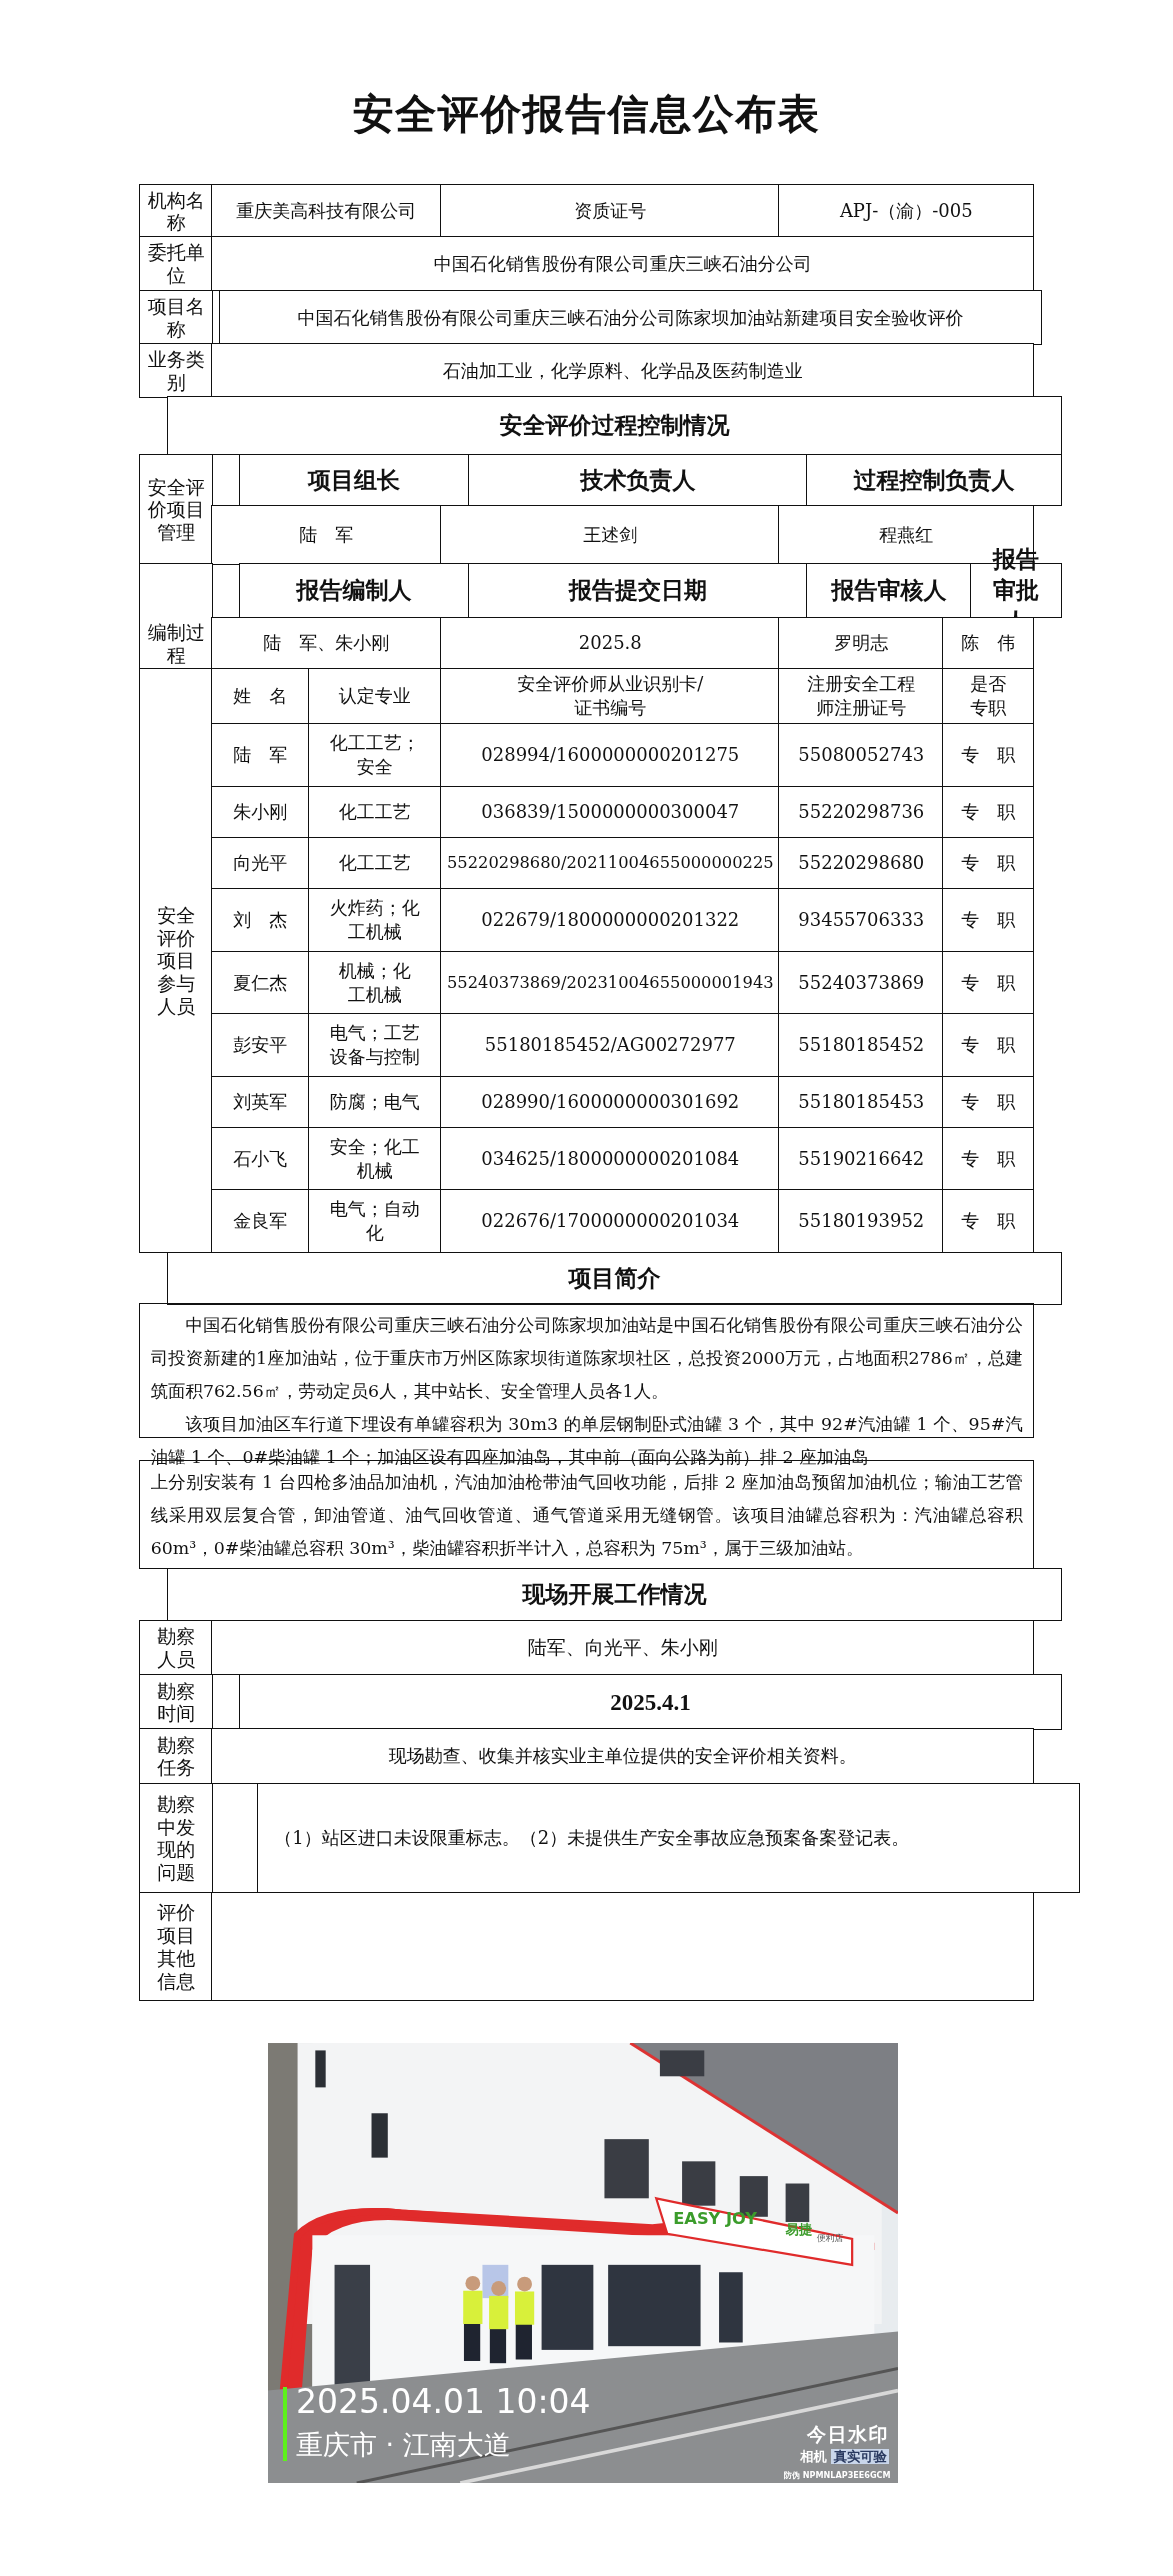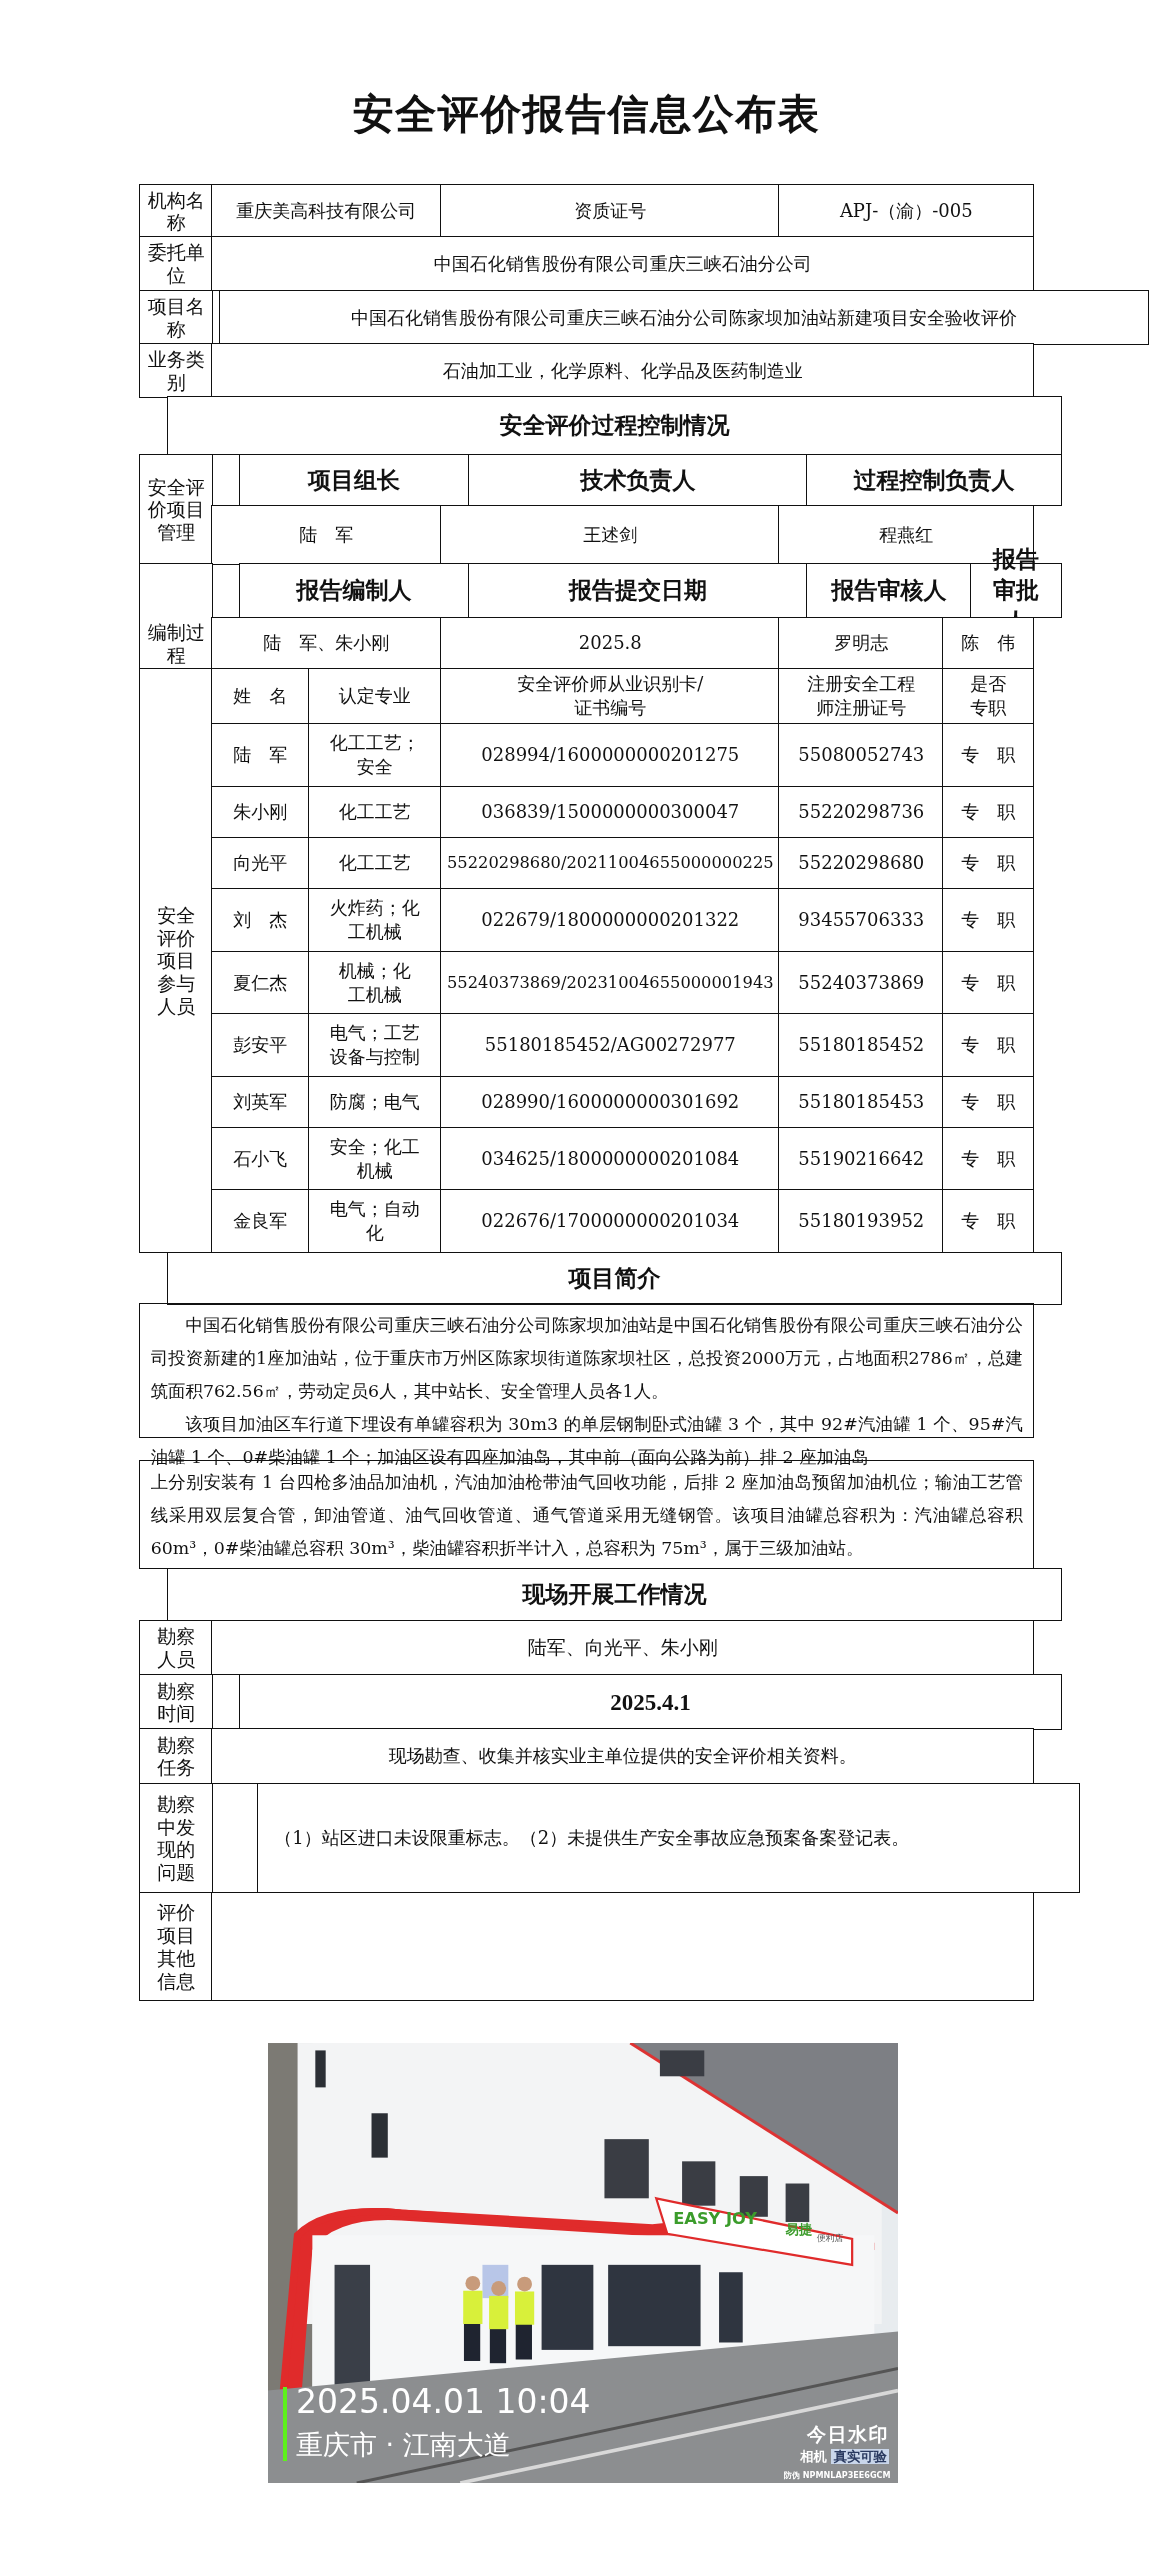--- a/index.html
+++ b/index.html
@@ -39,21 +39,21 @@
 
 <div class="cell lbl" style="left:140px;top:185px;width:74px;height:54px;">机构名称</div>
 <div class="cell" style="left:212px;top:185px;width:230px;height:54px;">重庆美高科技有限公司</div>
 <div class="cell" style="left:441px;top:185px;width:340px;height:54px;">资质证号</div>
 <div class="cell" style="left:779px;top:185px;width:256px;height:54px;">APJ-（渝）-005</div>
 
 <div class="cell lbl" style="left:140px;top:237px;width:74px;height:55px;">委托单位</div>
 <div class="cell" style="left:212px;top:237px;width:823px;height:55px;">中国石化销售股份有限公司重庆三峡石油分公司</div>
 
 <div class="cell lbl" style="left:140px;top:291px;width:74px;height:55px;">项目名称</div>
-<div class="cell" style="left:212px;top:291px;width:930px;height:55px;margin-left:7px;">中国石化销售股份有限公司重庆三峡石油分公司陈家坝加油站新建项目安全验收评价</div>
+<div class="cell" style="left:212px;top:291px;width:823px;height:55px;margin-left:7px;">中国石化销售股份有限公司重庆三峡石油分公司陈家坝加油站新建项目安全验收评价</div>
 
 <div class="cell lbl" style="left:140px;top:344px;width:74px;height:55px;">业务类别</div>
 <div class="cell" style="left:212px;top:344px;width:823px;height:55px;">石油加工业，化学原料、化学品及医药制造业</div>
 
 <div class="cell hdr" style="left:140px;top:397px;width:895px;height:59px;">安全评价过程控制情况</div>
 
 <div class="cell lbl" style="left:140px;top:455px;width:74px;height:111px;">安全评价项目管理</div>
 <div class="cell hdr" style="left:212px;top:455px;width:230px;height:52px;">项目组长</div>
 <div class="cell hdr" style="left:441px;top:455px;width:340px;height:52px;">技术负责人</div>
 <div class="cell hdr" style="left:779px;top:455px;width:256px;height:52px;">过程控制负责人</div>

